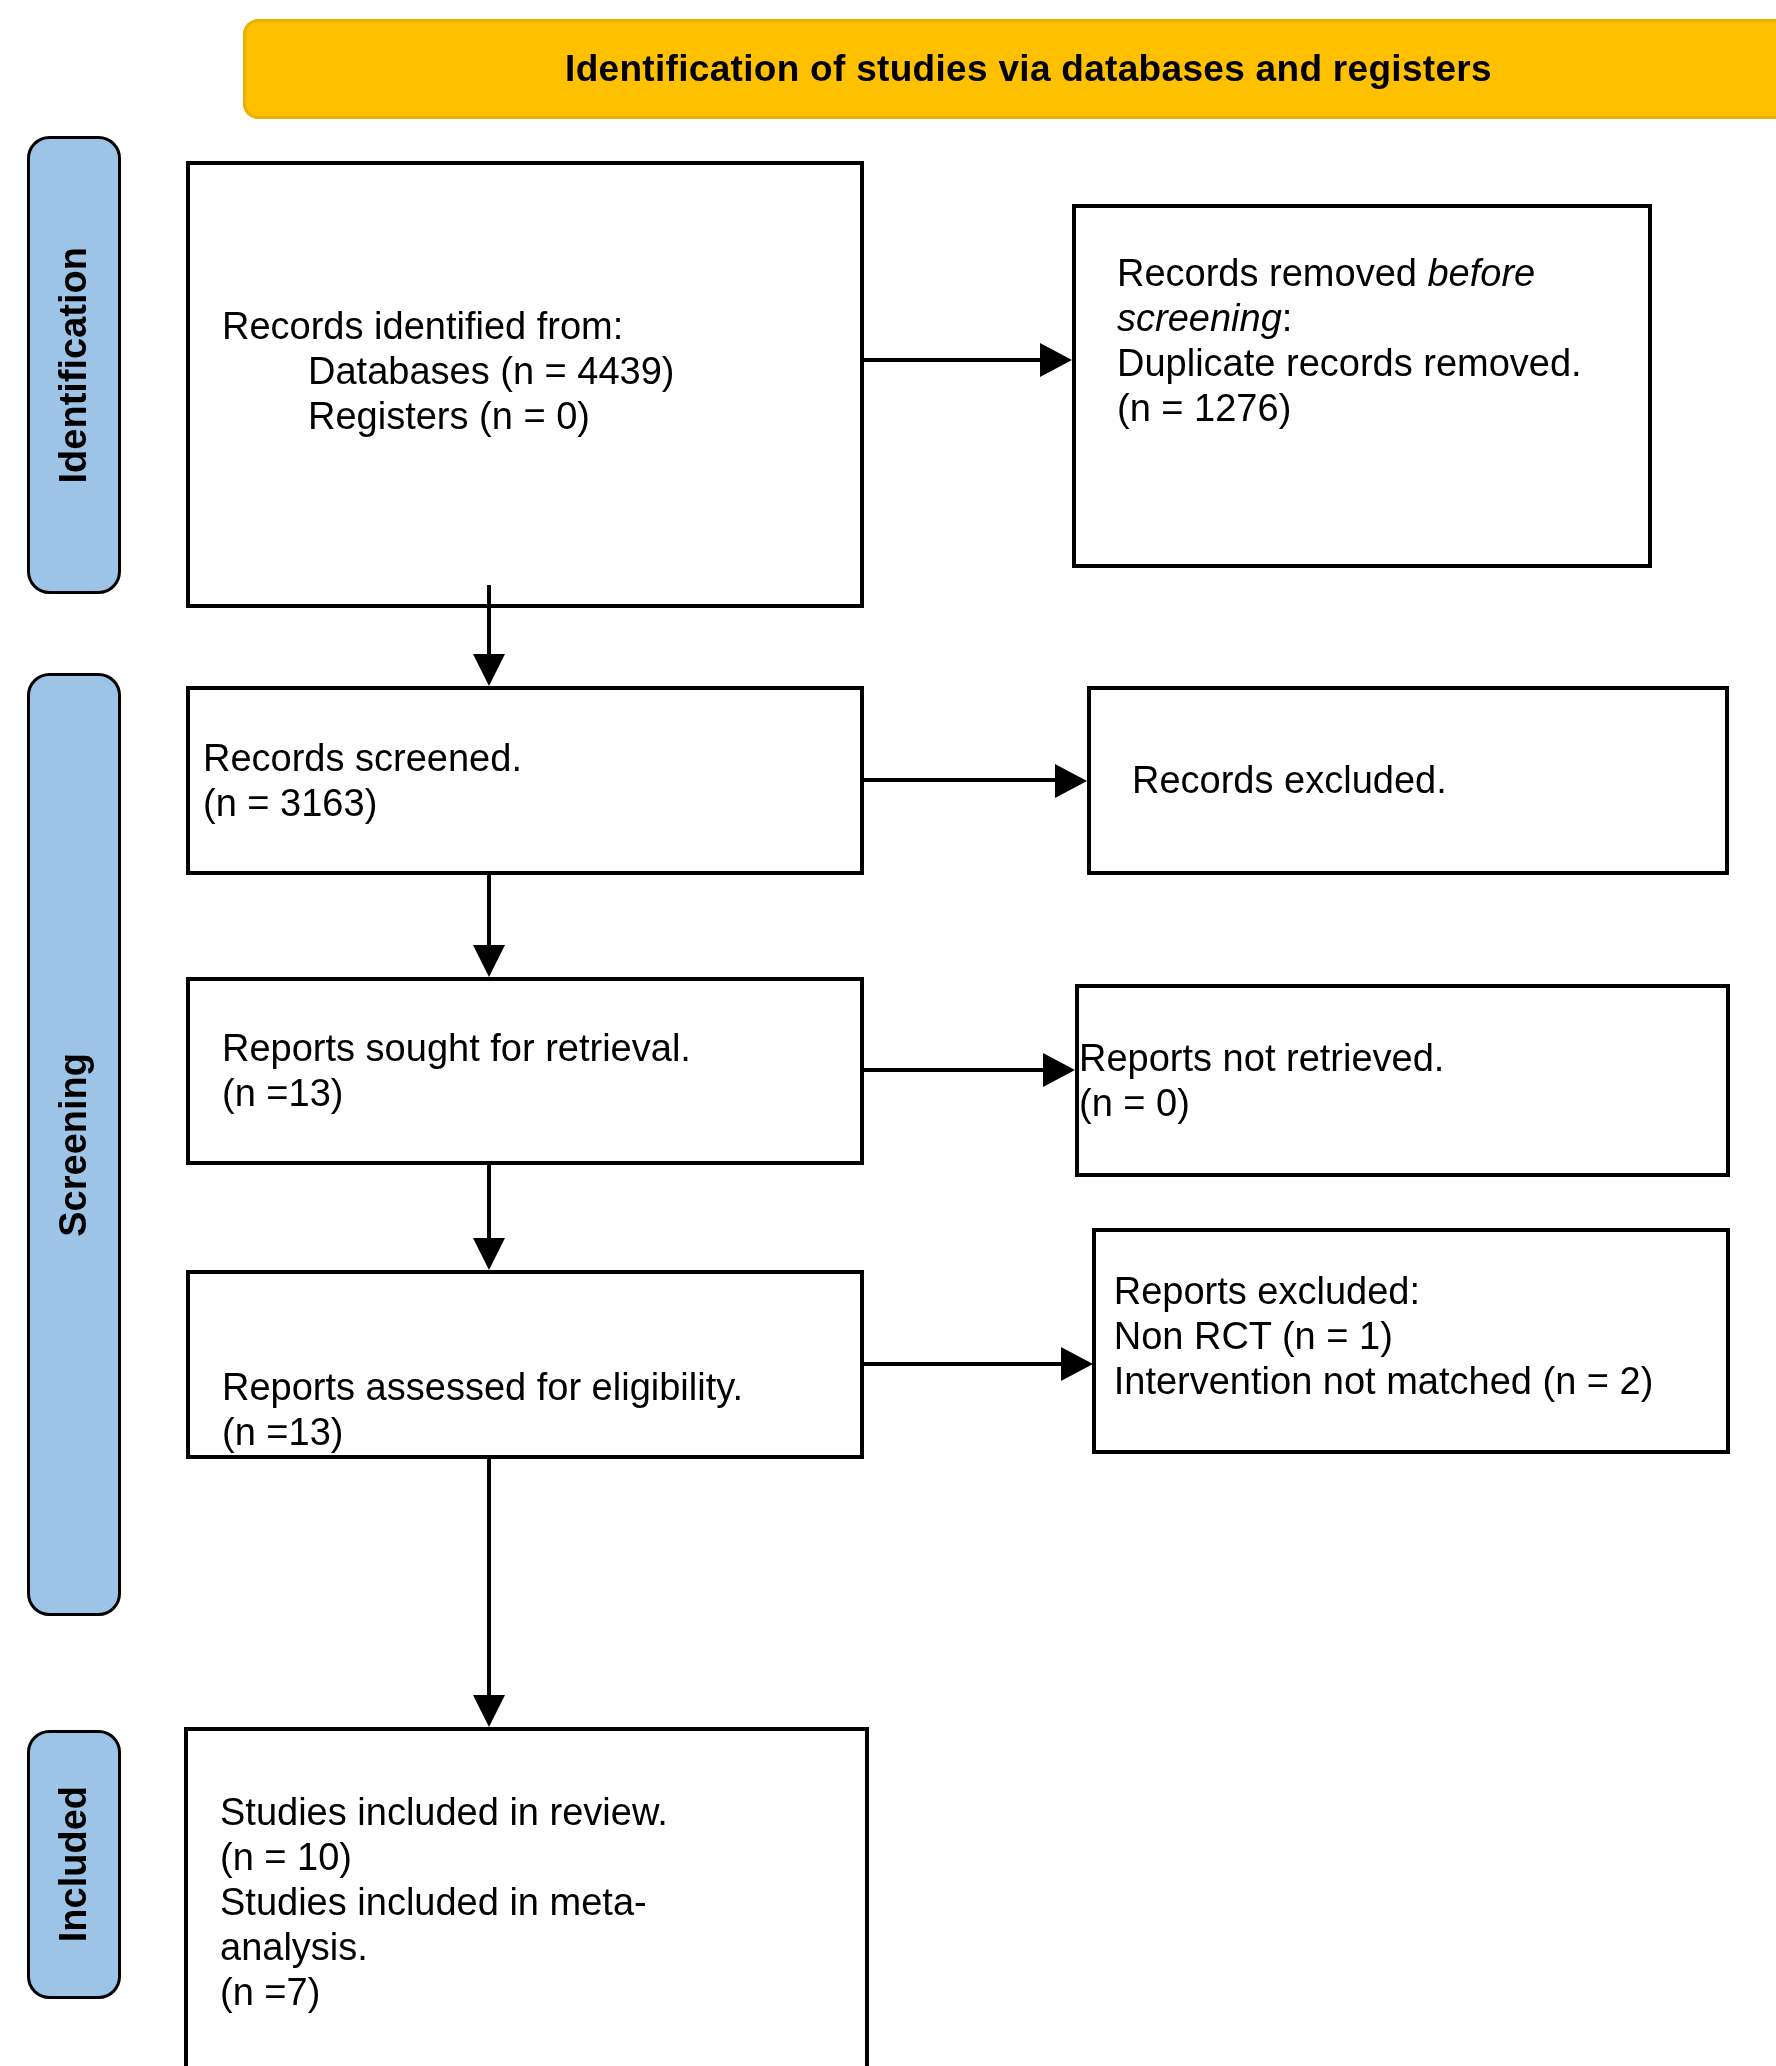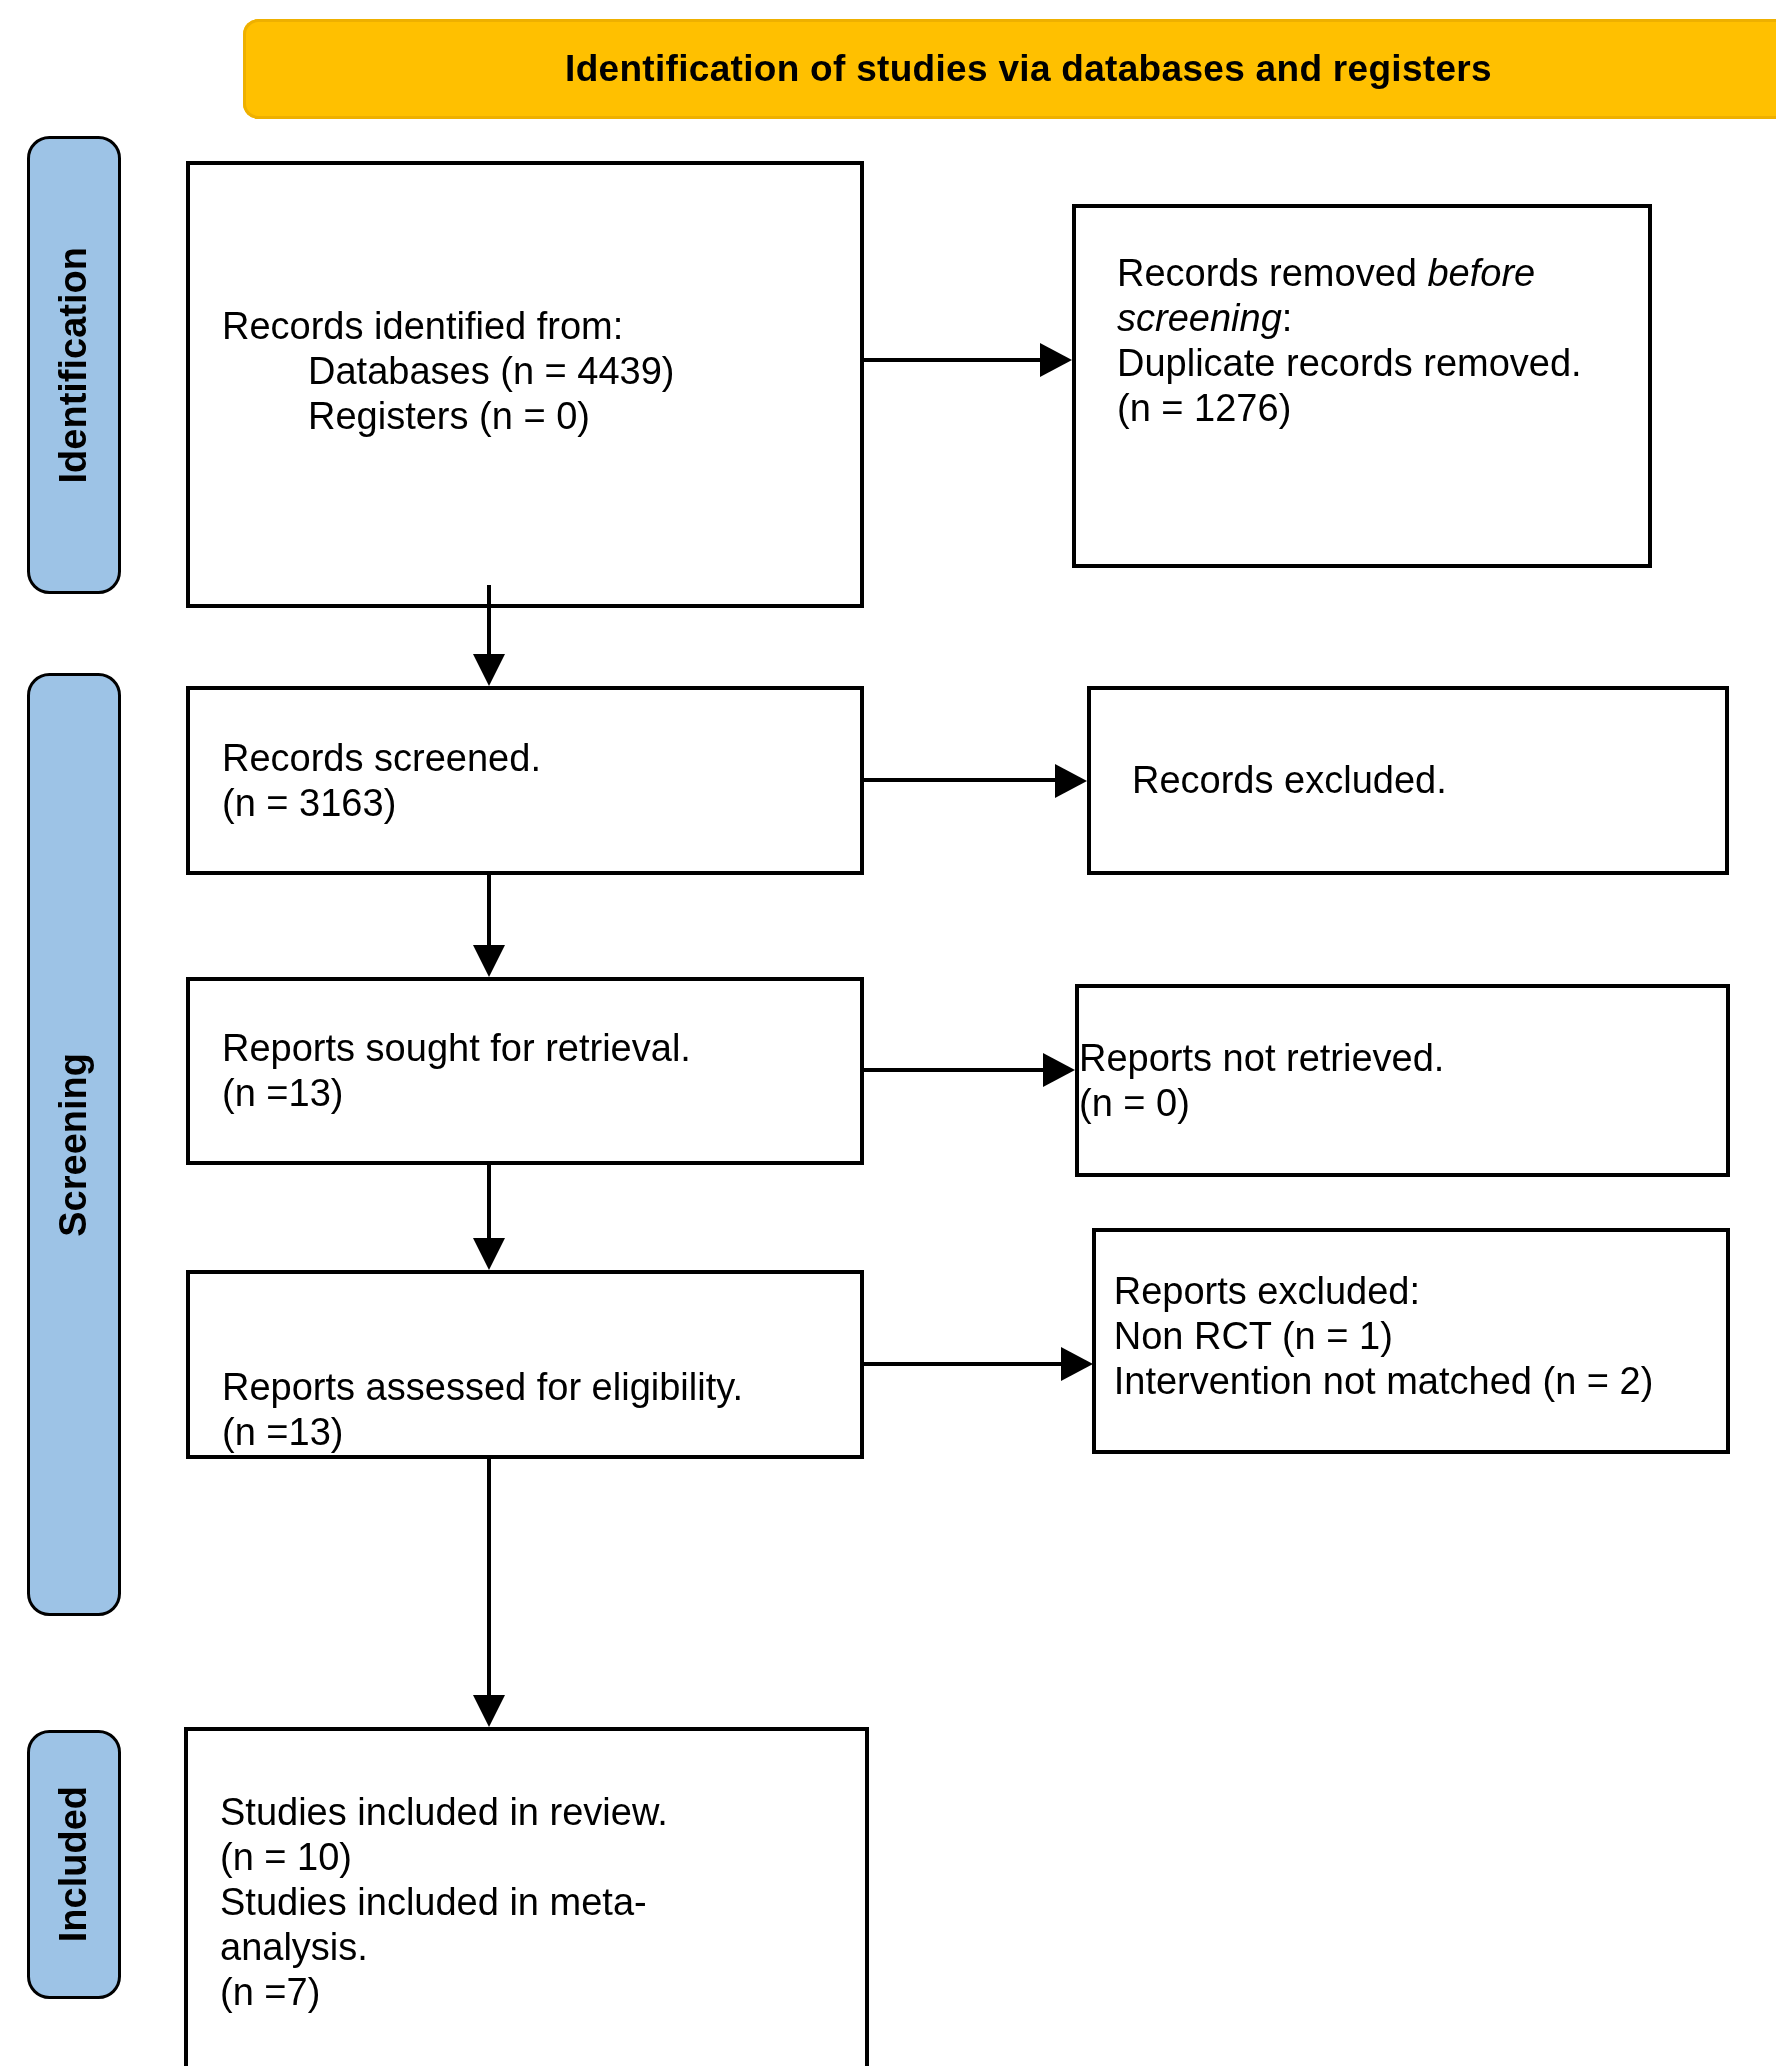--- a/index.html
+++ b/index.html
@@ -38,21 +38,21 @@
   .box{
     position:absolute;background:#fff;border:4.1px solid #000;
     box-sizing:border-box;font-size:38px;line-height:45px;
   }
   .box .bline{white-space:nowrap;}
   .box .indent{padding-left:86px;}
   .vcenter{display:flex;flex-direction:column;justify-content:center;}
 
   .b1{left:186px;top:141px;width:678px;height:447px;padding:139px 5.9px 0 32px;margin-top:20px;}
   .b2{left:1072px;top:192px;width:580px;height:364px;padding:43px 5.9px 0 41px;margin-top:12px;}
-  .b3{left:186px;top:686px;width:678px;height:189px;padding-left:32px;}
+  .b3{left:186px;top:686px;width:678px;height:189px;padding-left:13px;}
   .b4{left:1087px;top:686px;width:642px;height:189px;padding-left:41px;}
   .b5{left:186px;top:977px;width:678px;height:188px;padding-left:32px;}
   .b6{left:1075px;top:984px;width:655px;height:193px;}
   .b7{left:186px;top:1270px;width:678px;height:189px;padding-left:32px;justify-content:flex-end;}
   .b8{left:1092px;top:1228px;width:638px;height:226px;padding:37px 5.9px 0 17.7px;}
   .b9{left:184px;top:1727px;width:685px;height:349px;padding:59px 19px 0 32px;}
 
   .it{font-style:italic;}
 
   

